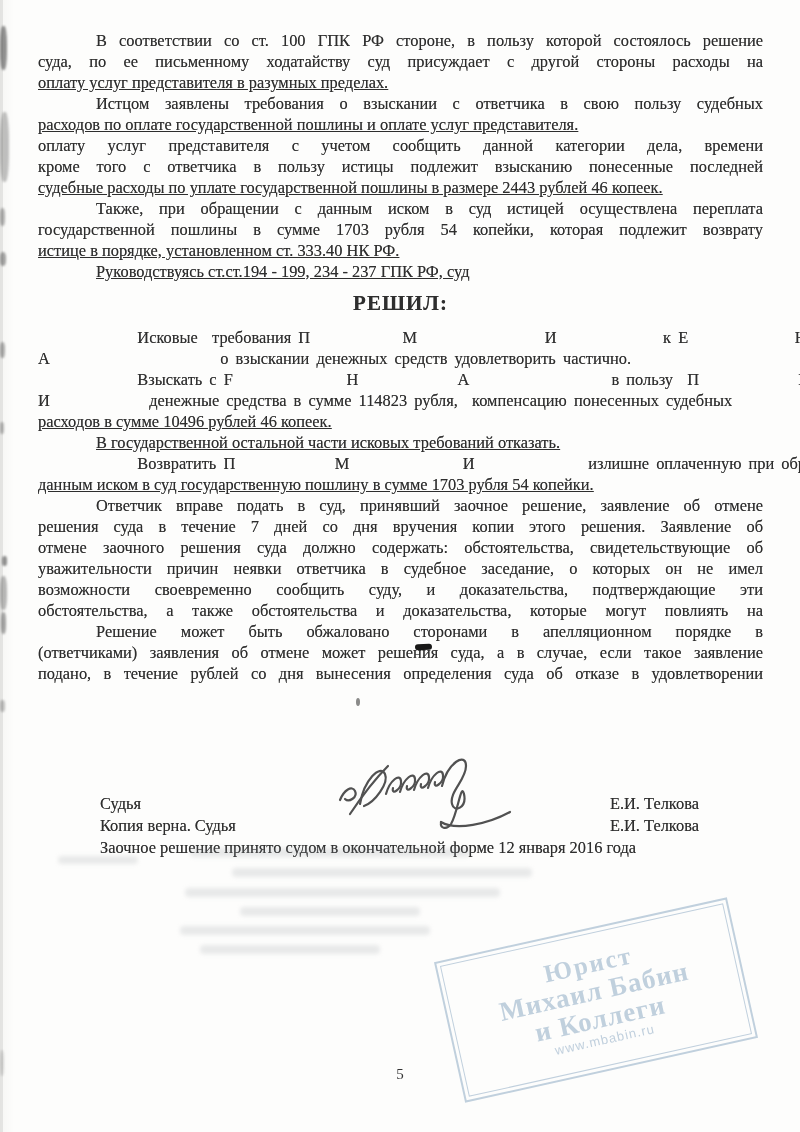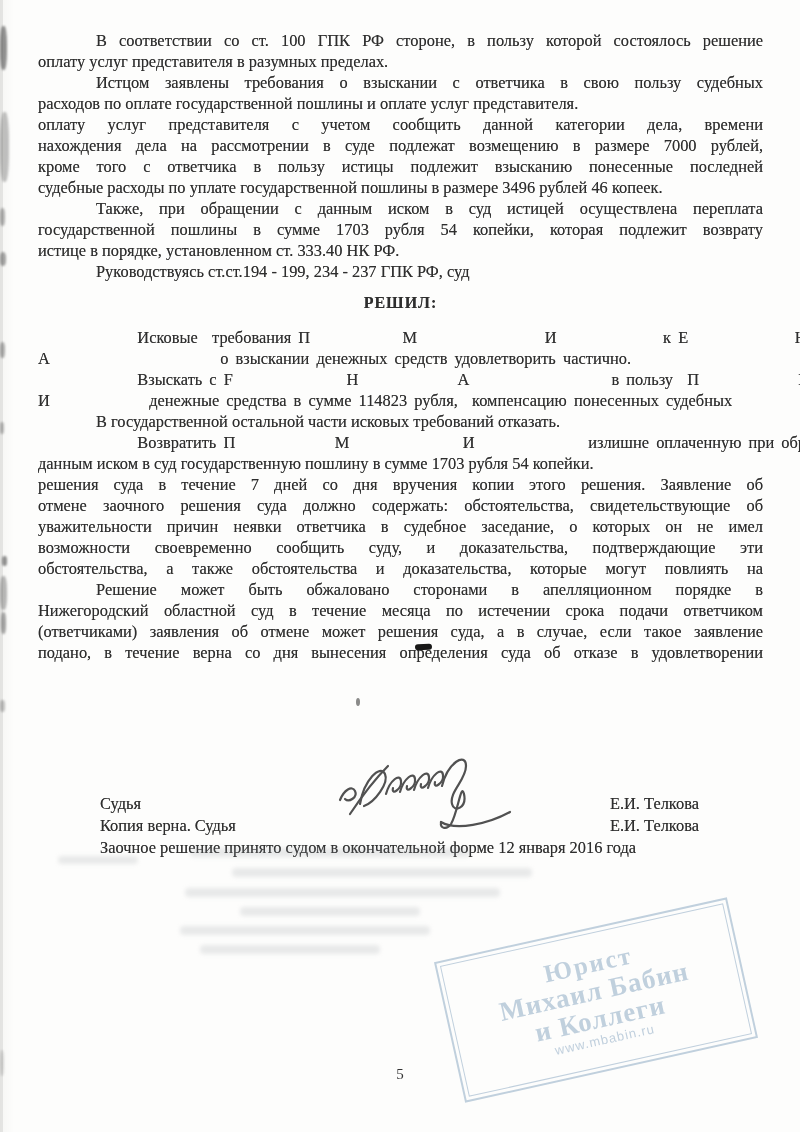--- a/index.html
+++ b/index.html
@@ -13,26 +13,26 @@
     background:linear-gradient(90deg,#f6f6f4 0px,#fdfdfc 14px,#fdfdfc 100%);
   }
   
   .doc{
     position:absolute;left:38px;top:30px;width:725px;
     font-size:16.4px;color:#2e2e2e;
     text-shadow:0 0 0.55px rgba(46,46,46,.6);
   }
   .ln{line-height:21px;min-height:21px;}
   .j{text-align:justify;text-align-last:justify;}
-  .j.last{text-align-last:left;}
+  .j.last{text-align-last:left;text-decoration:underline;}
   .in{text-indent:58px;}
   .pre{white-space:pre;text-align:left;word-spacing:3px;}
   .h{
     text-align:center;text-align-last:center;font-weight:700;
-    font-size:16px;letter-spacing:1px;line-height:22px;
+    font-size:21px;letter-spacing:1px;line-height:22px;
     margin:10px 0 13px 0;
   }
   
   .sig-block{position:absolute;left:38px;top:793px;width:725px;font-size:16.4px;color:#2e2e2e;text-shadow:0 0 0.55px rgba(46,46,46,.6);}
   .sig-row{display:flex;justify-content:space-between;line-height:22px;padding:0 64px 0 62px;align-items:flex-end;}
   .sig-final{line-height:22px;padding-left:62px;}
   .sig-svg{position:absolute;left:330px;top:742px;z-index:3;}
   
   .stamp{
     position:absolute;left:446px;top:928px;width:296px;height:140px;
@@ -59,48 +59,49 @@
 </style>
 </head>
 <body>
 
 <div class="page">
 
   <div class="edge-strip"></div>
 
   <div class="doc" id="doc-lines">
       <div class="ln j in">В соответствии со ст. 100  ГПК РФ стороне, в пользу которой состоялось решение</div>
+      <div class="ln j">суда, по ее письменному ходатайству суд присуждает с другой стороны расходы на</div>
       <div class="ln j last">оплату услуг представителя в разумных пределах.</div>
       <div class="ln j in">Истцом заявлены требования о взыскании с ответчика в свою пользу судебных</div>
       <div class="ln j last">расходов по оплате государственной пошлины и оплате услуг представителя.</div>
       <div class="ln j">оплату услуг представителя с учетом сообщить данной категории дела, времени</div>
-      <div class="ln j">нахождения дела на рассмотрении в суде подлежат возмещению в размере 7000  рублей,</div>
       <div class="ln j">кроме того с  ответчика в пользу истицы подлежит взысканию понесенные последней</div>
-      <div class="ln j last">судебные расходы по уплате государственной пошлины в размере 3496 рублей 46 копеек.</div>
+      <div class="ln j last">судебные расходы по уплате государственной пошлины в размере 2443 рублей 46 копеек.</div>
       <div class="ln j in">Также, при обращении с данным иском в суд истицей осуществлена переплата</div>
       <div class="ln j">государственной пошлины в сумме 1703 рубля 54 копейки, которая подлежит возврату</div>
       <div class="ln j last">истице в порядке, установленном ст. 333.40 НК РФ.</div>
       <div class="ln j last in">Руководствуясь ст.ст.194 - 199, 234 - 237  ГПК РФ,  суд</div>
       <div class="ln h">РЕШИЛ:</div>
       <div class="ln pre">              Исковые  требования П             М                  И               к Е               Н</div>
       <div class="ln pre">А                        о взыскании денежных средств удовлетворить частично.</div>
       <div class="ln pre">              Взыскать с F                Н              А                    в пользу  П              М</div>
       <div class="ln pre">И              денежные средства в сумме 114823 рубля,  компенсацию понесенных судебных</div>
+      <div class="ln j last">расходов в сумме 10496 рублей 46 копеек.</div>
       <div class="ln j last in">В государственной остальной части исковых требований  отказать.</div>
       <div class="ln pre">              Возвратить П              М                И                излишне оплаченную при обращении с</div>
       <div class="ln j last">данным иском в суд государственную пошлину в сумме  1703 рубля 54 копейки.</div>
+      <div class="ln j in">Ответчик вправе подать в суд, принявший заочное решение, заявление об отмене</div>
       <div class="ln j">решения суда в течение 7 дней со дня вручения  копии этого решения. Заявление об</div>
       <div class="ln j">отмене заочного решения суда должно содержать: обстоятельства, свидетельствующие об</div>
       <div class="ln j">уважительности причин неявки ответчика в судебное заседание, о которых он не имел</div>
       <div class="ln j">возможности своевременно сообщить суду, и доказательства, подтверждающие эти</div>
       <div class="ln j">обстоятельства, а также обстоятельства и доказательства, которые могут повлиять на</div>
       <div class="ln j in">Решение может быть обжаловано сторонами в апелляционном порядке в</div>
-      <div class="ln j">Нижегородский областной суд  в течение месяца по истечении срока подачи ответчиком</div>
       <div class="ln j">(ответчиками)  заявления об отмене может решения суда, а в случае, если такое заявление</div>
-      <div class="ln j">подано, в течение верна  со дня вынесения определения суда об отказе в удовлетворении</div>
+      <div class="ln j">подано, в течение рублей  со дня вынесения определения суда об отказе в удовлетворении</div>
     </div>
 
   <div class="sig-block">
     <div id="sig-rows">
         <div class="sig-row">
           <span>Судья</span>
           <span>Е.И. Телкова</span>
         </div>
         <div class="sig-row">
           <span>Копия верна. Судья</span>

